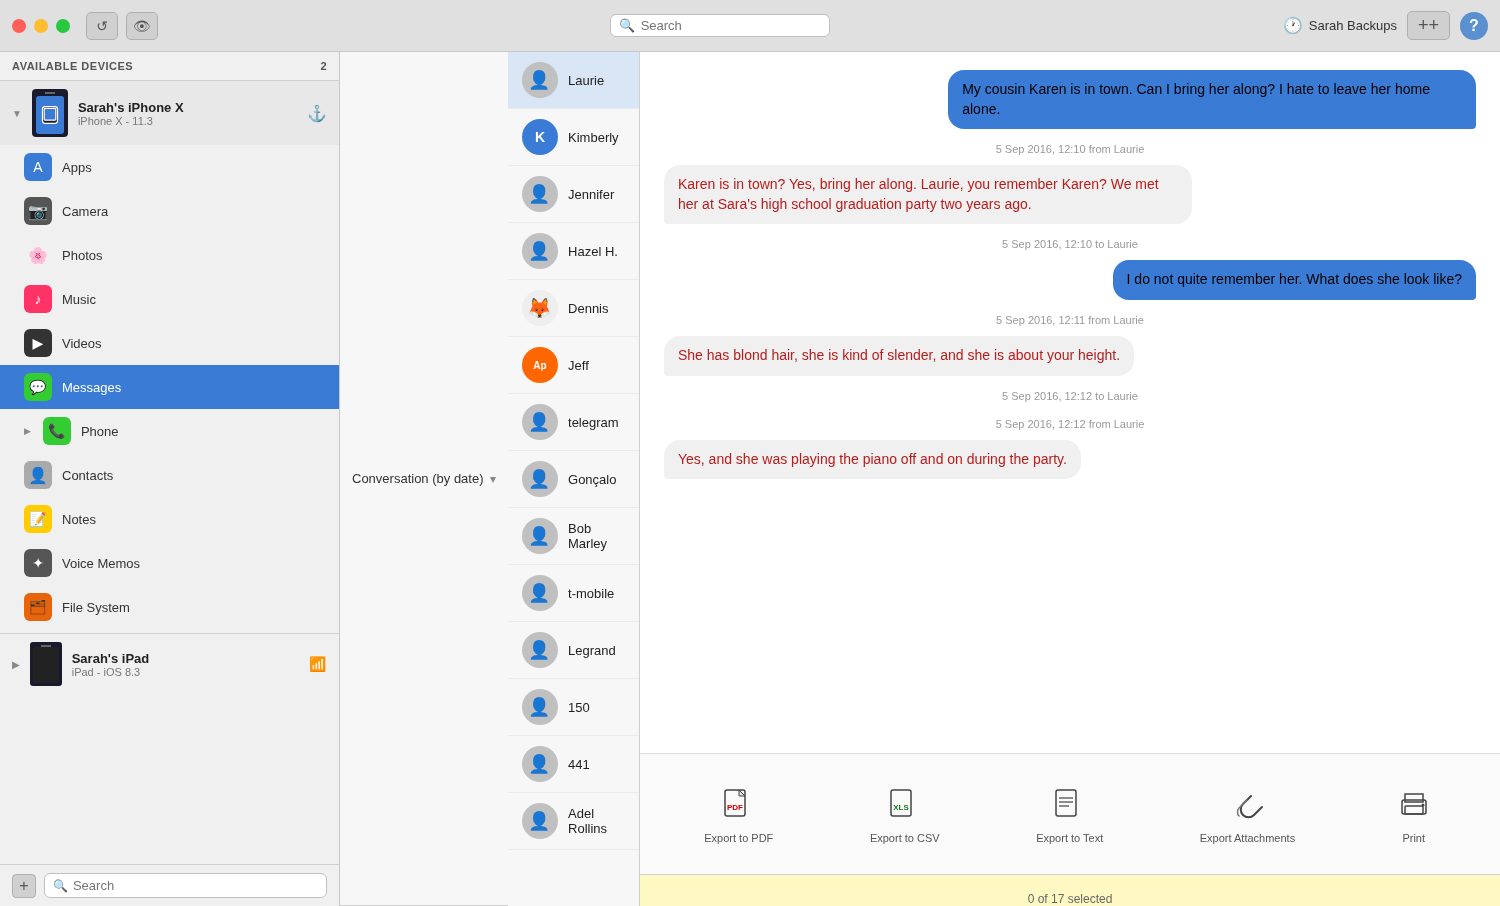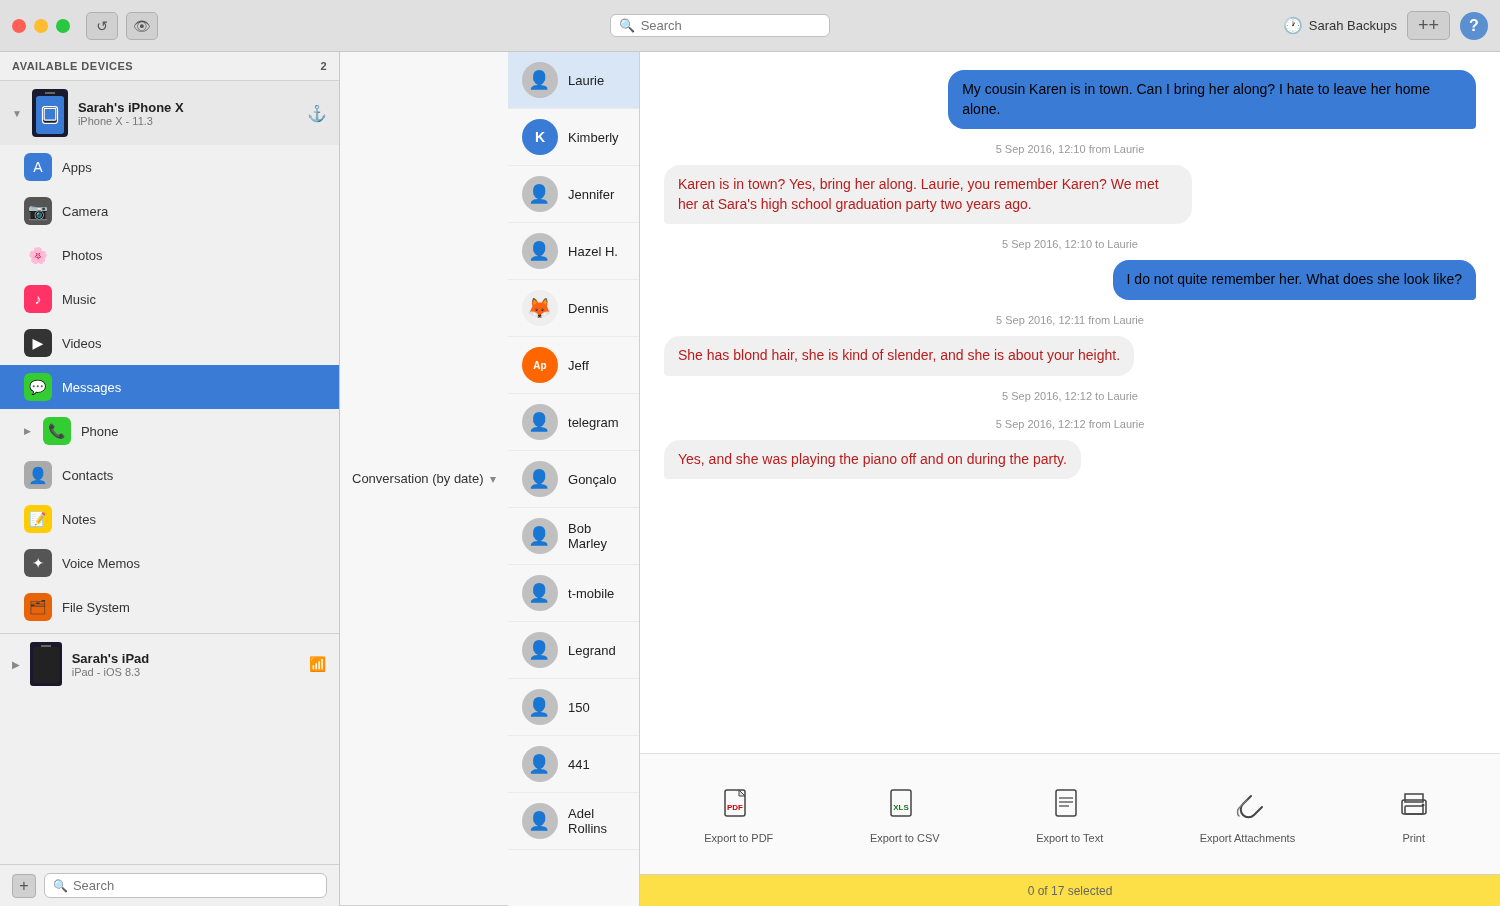--- a/index.html
+++ b/index.html
@@ -367,24 +367,24 @@
       color: #444;
     }
     .action-label {
       font-size: 11px;
       color: #555;
       text-align: center;
     }
 
     .status-bar {
       height: 32px;
-      background: #fde047;
+      background: #fef9c3;
       border-top: 1px solid #d0d0d0;
       display: flex;
-      align-items: center;
+      align-items: flex-end;
       justify-content: center;
       font-size: 12px;
       color: #666;
       flex-shrink: 0;
     }
 
     
     ::-webkit-scrollbar { width: 6px; }
     ::-webkit-scrollbar-track { background: transparent; }
     ::-webkit-scrollbar-thumb { background: #c0c0c0; border-radius: 3px; }

